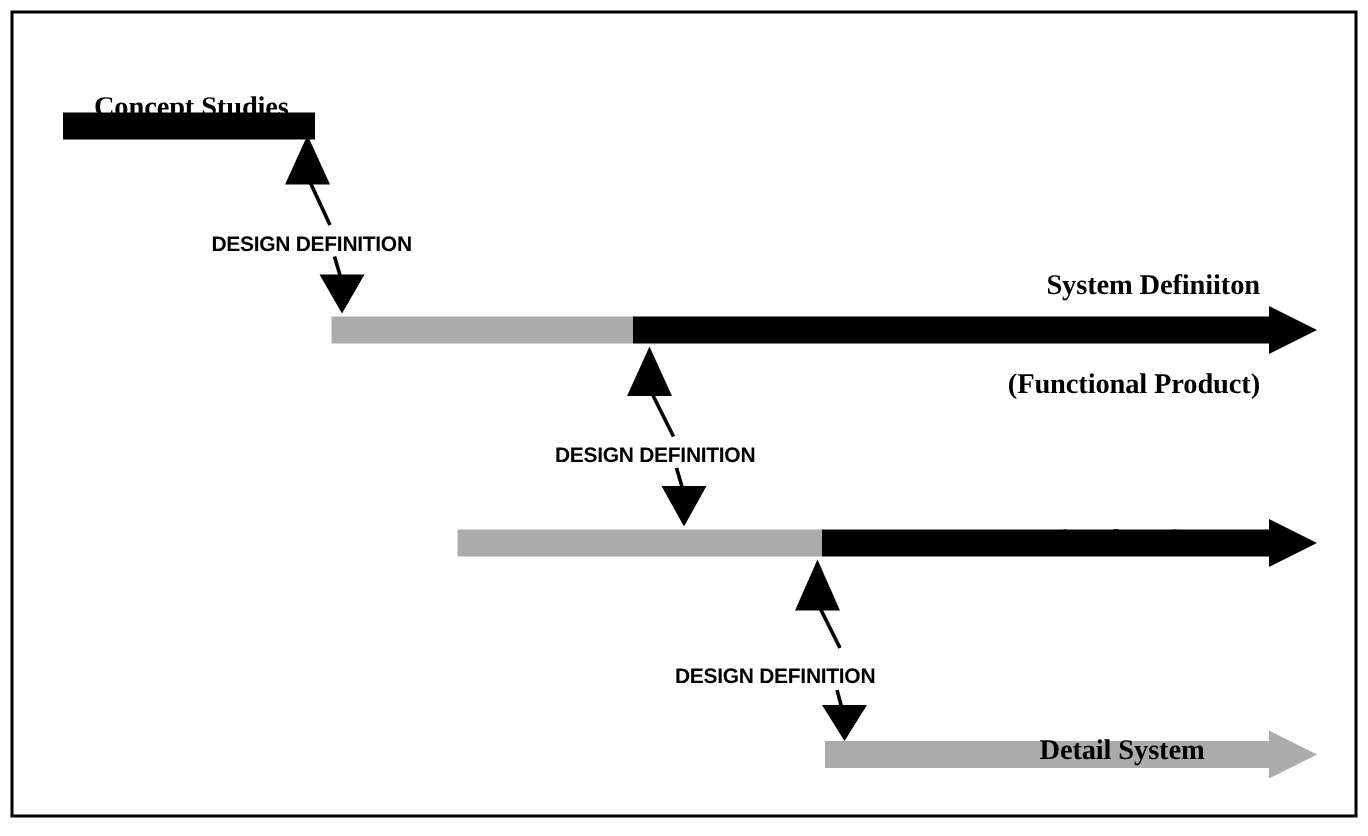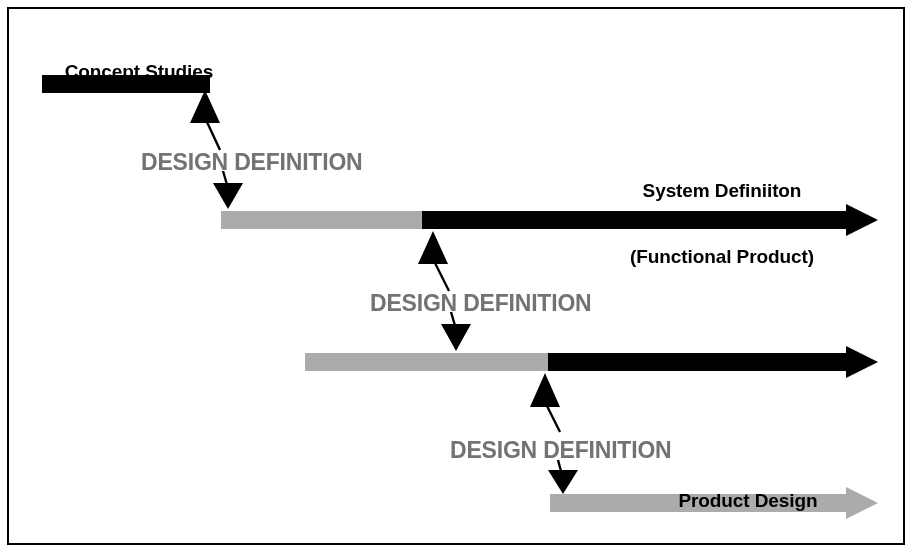--- a/index.html
+++ b/index.html
@@ -30,38 +30,38 @@
   }
   #svg-layer {
     position: absolute;
     left: 0;
     top: 0;
     width: 912px;
     height: 557px;
   }
   .phase-title {
     position: absolute;
-    font-family: Liberation Sans, sans-serif;
+    font-family: Liberation Serif, serif;
     font-weight: bold;
     font-size: 19px;
     line-height: 22px;
     color: #000000;
     white-space: pre;
     letter-spacing: -0.1px;
   }
   .phase-title.right {
     text-align: center;
   }
   .design-label {
     position: absolute;
     font-family: "Liberation Sans", sans-serif;
     font-weight: bold;
-    font-size: 23px;
+    font-size: 14px;
     line-height: 20px;
-    color: #737373;
+    color: #000000;
     white-space: pre;
     letter-spacing: -0.2px;
   }
 </style>
 </head>
 <body>
 
 <div id="figure">
 
   <div id="frame"></div>
@@ -106,31 +106,31 @@
     </g>
 
     <rect x="550" y="494" width="296" height="18" fill="#ABABAB"></rect>
     <polygon points="846,487 846,519 878,503" fill="#ABABAB"></polygon>
   </svg>
 
   <div class="phase-title" style="left:44px; top:39px;">
     <span>Concept Studies</span>
   </div>
 
-  <div class="phase-title right" style="left:592px; top:136px; width:260px;">
+  <div class="phase-title right" style="left:580px; top:136px; width:260px;text-align:right;">
     <div>System Definiiton</div>
     <div>(Functional Product)</div>
   </div>
 
   <div class="phase-title right" style="left:603px; top:306px; width:260px;">
     <div>Functional Design</div>
   </div>
 
   <div class="phase-title right" style="left:633px; top:446px; width:230px;">
-    <div>Product Design</div>
+    <div>Detail System</div>
     <div>(Product Baseline)</div>
   </div>
 
   <div class="design-label" style="left:141px; top:152px;">DESIGN DEFINITION</div>
 
   <div class="design-label" style="left:370px; top:293px;">DESIGN DEFINITION</div>
 
   <div class="design-label" style="left:450px; top:440px;">DESIGN DEFINITION</div>
 
 </div>

